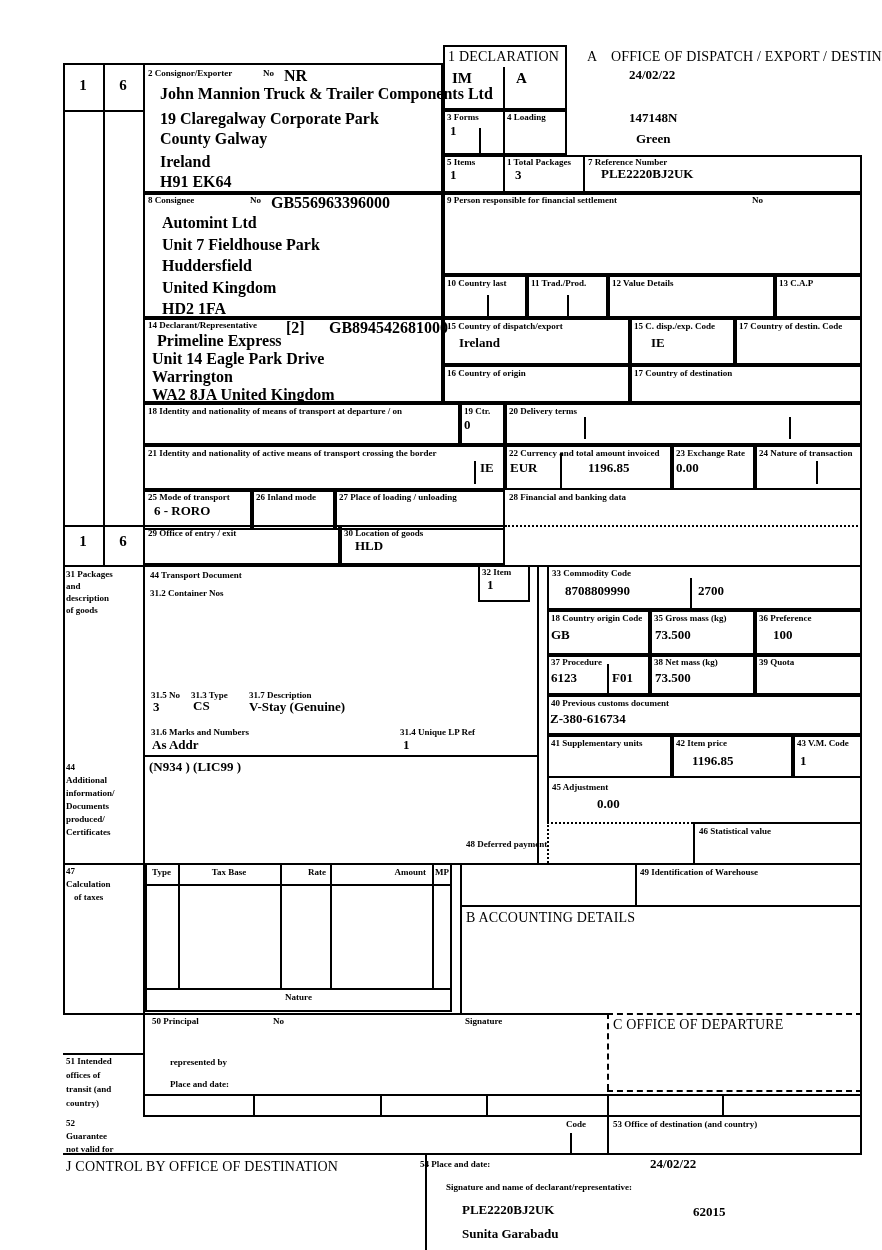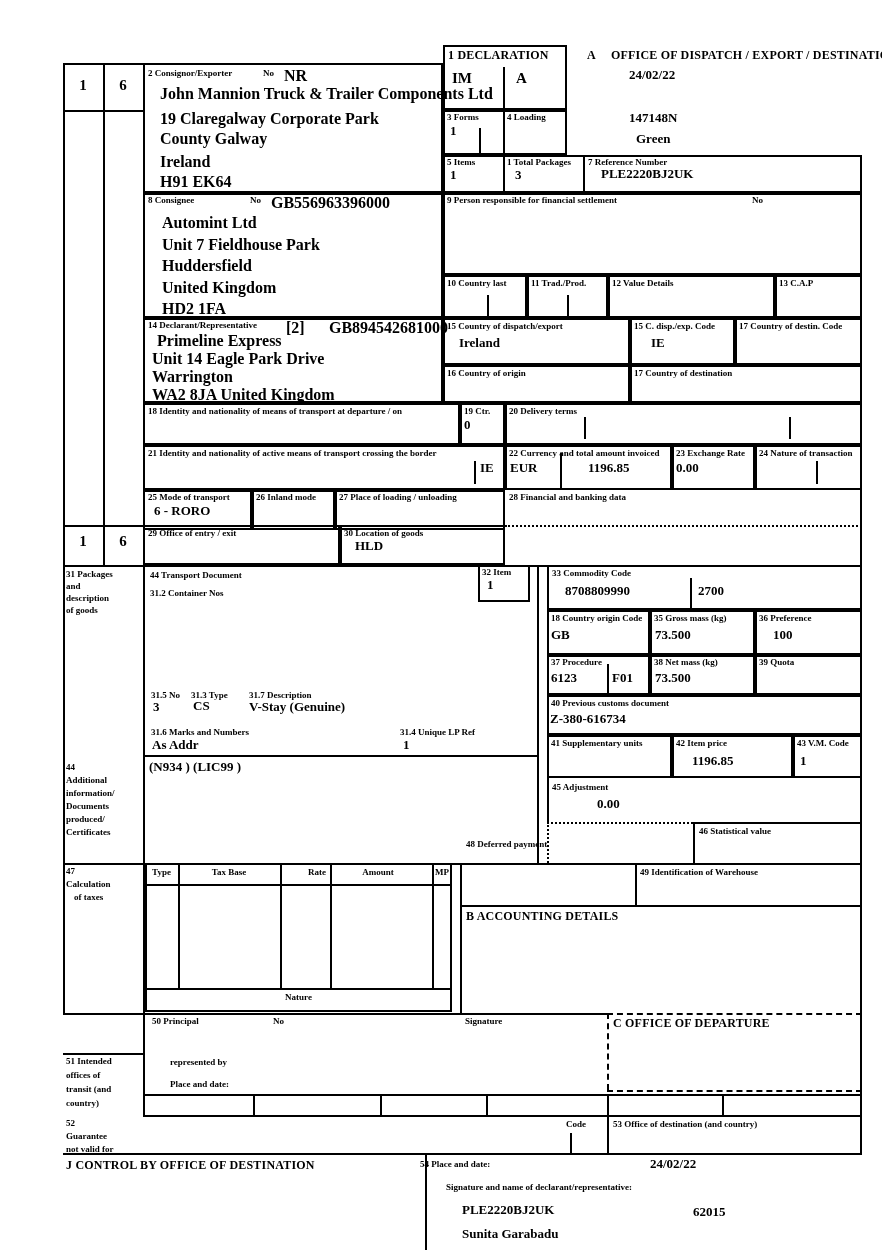--- a/index.html
+++ b/index.html
@@ -1,19 +1,19 @@
 <!DOCTYPE html>
 <html><head>
 <meta charset="utf-8">
 <style>
   html,body{margin:0;padding:0;background:#fff;}
   #page{position:relative;width:882px;height:1250px;background:#fff;font-family:"Liberation Serif",serif;color:#000;overflow:hidden;}
   .t{position:absolute;white-space:nowrap;color:#000;line-height:1.1;}
   .lbl{font-weight:bold;font-size:9px;}
-  .hdr{font-weight:bold;font-size:12px;letter-spacing:.2px;}
+  .hdr{font-weight:normal;font-size:14px;letter-spacing:.2px;}
   .val{font-weight:bold;font-size:13px;}
   .sm{font-weight:bold;font-size:16px;}
   .big{font-weight:bold;font-size:15px;}
   .bx{position:absolute;border:2px solid #000;box-sizing:border-box;}
   .hl{position:absolute;height:0;border-top:2px solid #000;}
   .vl{position:absolute;width:0;border-left:2px solid #000;}
   .hdot{position:absolute;height:0;border-top:2px dotted #000;}
   .vdot{position:absolute;width:0;border-left:2px dotted #000;}
   .hdash{position:absolute;height:0;border-top:2px dashed #000;}
   .vdash{position:absolute;width:0;border-left:2px dashed #000;}
@@ -255,21 +255,21 @@
   <div class="bx" style="left:145px;top:863px;width:307px;height:149px"></div>
   <div class="hl" style="left:145px;top:884px;width:307px"></div>
   <div class="hl" style="left:145px;top:988px;width:307px"></div>
   <div class="vl" style="left:178px;top:863px;height:125px"></div>
   <div class="vl" style="left:280px;top:863px;height:125px"></div>
   <div class="vl" style="left:330px;top:863px;height:125px"></div>
   <div class="vl" style="left:432px;top:863px;height:125px"></div>
   <div class="t lbl ctr" style="left:145px;top:868px;width:33px">Type</div>
   <div class="t lbl ctr" style="left:178px;top:868px;width:102px">Tax Base</div>
   <div class="t lbl" style="left:280px;top:868px;width:46px;text-align:right">Rate</div>
-  <div class="t lbl" style="left:330px;top:868px;width:96px;text-align:center">Amount</div>
+  <div class="t lbl" style="left:330px;top:868px;width:96px;text-align:right">Amount</div>
   <div class="t lbl ctr" style="left:432px;top:868px;width:20px">MP</div>
   <div class="t lbl ctr" style="left:145px;top:993px;width:307px">Nature</div>
 
   <div class="vl" style="left:460px;top:863px;height:150px"></div>
   <div class="vl" style="left:635px;top:863px;height:42px"></div>
   <div class="hl" style="left:460px;top:905px;width:402px"></div>
   <div class="t lbl" style="left:466px;top:840px">48 Deferred payment</div>
   <div class="t lbl" style="left:640px;top:868px">49 Identification of Warehouse</div>
   <div class="t hdr" style="left:466px;top:910px">B ACCOUNTING DETAILS</div>
 

